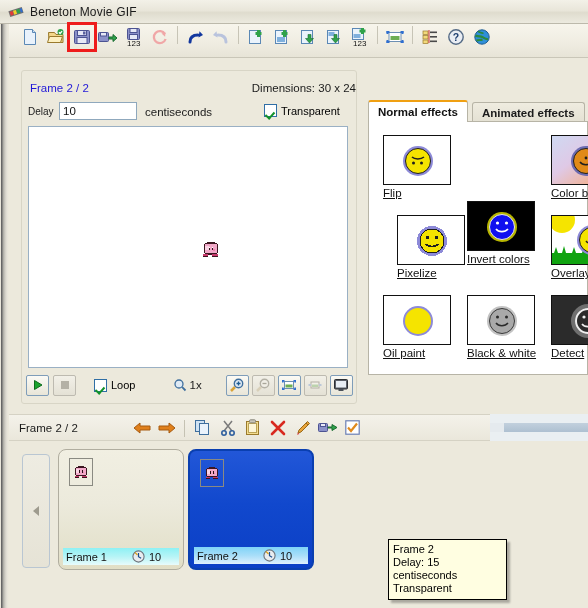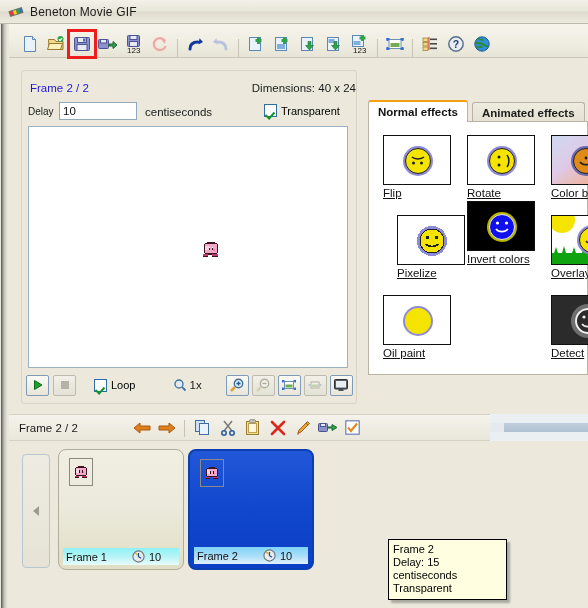--- a/index.html
+++ b/index.html
@@ -36,21 +36,21 @@
   }
   #titlebar .title-text {
     font-size: 12px; color: #1b1b1b; letter-spacing: .2px;
   }
 
   
   #toolbar {
     position: absolute; left: 9px; top: 24px; width: 579px; height: 34px;
     background: linear-gradient(to bottom,#f7f5ec 0%,#efece1 60%,#e7e4d7 100%);
     border-bottom: 1px solid #c9c6b8;
-    display: flex; align-items: flex-end; padding-left: 8px; gap: 0px;
+    display: flex; align-items: flex-start; padding-left: 8px; gap: 0px;
   }
   .tb-btn {
     width: 26px; height: 26px; display: flex; align-items: center; justify-content: center;
     position: relative; flex: none;
   }
   .tb-sep { width: 9px; height: 20px; flex: none; position: relative; }
   .tb-sep::after {
     content: ""; position: absolute; left: 4px; top: 2px; width: 1px; height: 18px;
     background: #c7c4b6;
   }
@@ -408,21 +408,21 @@
         <path d="M2.4 7.5c3 1.5 5 .5 7 1.5s3 2.5 5.6 2" fill="none" stroke="#2d8a3f" stroke-width="2.2"></path>
         <path d="M3.5 12.5c2-1 4 0 6-1" fill="none" stroke="#2d8a3f" stroke-width="2"></path>
         <path d="M5 3.5c2 .6 3 2 5.5 1.6" fill="none" stroke="#2d8a3f" stroke-width="1.8"></path>
       </svg>
     </div>
   </div>
 
   <div id="editor-group"></div>
 
   <div id="frame-label">Frame 2 / 2</div>
-  <div id="dimensions-label">Dimensions: 40 x 24</div>
+  <div id="dimensions-label">Dimensions: 30 x 24</div>
   <div id="delay-label">Delay</div>
   <input id="delay-input" value="10" style="">
   <div id="centiseconds-label">centiseconds</div>
 
   <div id="transparent-wrap">
     <span class="wincheck checked"></span>
     <span>Transparent</span>
   </div>
 
   <div id="canvas-box">
@@ -701,33 +701,20 @@
             <circle cx="34" cy="25" r="15" fill="#8d8ad8"></circle>
             <circle cx="34" cy="25" r="12.5" fill="#f5e400" stroke="#1f1f1f" stroke-width="1"></circle>
             <circle cx="29.5" cy="27" r="1.5" fill="#1f1f1f"></circle>
             <circle cx="37.5" cy="27" r="1.5" fill="#1f1f1f"></circle>
             <path d="M28 21c2.5 2.5 9 2.5 12 0" stroke="#1f1f1f" stroke-width="1.5" fill="none"></path>
           </svg>
         </div>
         <div class="eff-name">Flip</div>
       </div>
 
-      <div class="eff-cell" style="left:98px; top:13px;">
-        <div class="eff-thumb">
-          <svg width="68" height="50" viewBox="0 0 68 50">
-            <rect width="68" height="50" fill="#fff"></rect>
-            <circle cx="34" cy="25" r="15" fill="#8d8ad8"></circle>
-            <circle cx="34" cy="25" r="12.5" fill="#f5e400" stroke="#1f1f1f" stroke-width="1"></circle>
-            <circle cx="31" cy="21" r="1.5" fill="#1f1f1f"></circle>
-            <circle cx="31" cy="29" r="1.5" fill="#1f1f1f"></circle>
-            <path d="M39 19c2.5 3 2.5 9 0 12" stroke="#1f1f1f" stroke-width="1.5" fill="none"></path>
-          </svg>
-        </div>
-        <div class="eff-name">Rotate</div>
-      </div>
 
       <div class="eff-cell" style="left:182px; top:13px;">
         <div class="eff-thumb">
           <svg width="68" height="50" viewBox="0 0 68 50">
             <defs>
               <linearGradient id="cbg" x1="0" y1="0" x2="1" y2="1">
                 <stop offset="0%" stop-color="#cfd9f2"></stop>
                   <stop offset="40%" stop-color="#dfc9e6"></stop>
                 <stop offset="75%" stop-color="#f0b49a"></stop>
                   <stop offset="100%" stop-color="#f2c8b0"></stop>
@@ -791,20 +778,33 @@
         <div class="eff-thumb">
           <svg width="68" height="50" viewBox="0 0 68 50">
             <rect width="68" height="50" fill="#fff"></rect>
             <circle cx="34" cy="25" r="15" fill="#8d8ad8"></circle>
             <circle cx="34" cy="25" r="13" fill="#f5e400"></circle>
           </svg>
         </div>
         <div class="eff-name">Oil paint</div>
       </div>
 
+      <div class="eff-cell" style="left:98px; top:173px;">
+        <div class="eff-thumb">
+          <svg width="68" height="50" viewBox="0 0 68 50">
+            <rect width="68" height="50" fill="#fff"></rect>
+            <circle cx="34" cy="25" r="15" fill="#c3c3c3"></circle>
+            <circle cx="34" cy="25" r="12.5" fill="#a9a9a9" stroke="#3a3a3a" stroke-width="1"></circle>
+            <circle cx="29.5" cy="21" r="1.5" fill="#2a2a2a"></circle>
+            <circle cx="38.5" cy="21" r="1.5" fill="#2a2a2a"></circle>
+            <path d="M28 27c2.5 3.5 9 3.5 12 0" stroke="#2a2a2a" stroke-width="1.5" fill="none"></path>
+          </svg>
+        </div>
+        <div class="eff-name">Black &amp; white</div>
+      </div>
 
       <div class="eff-cell" style="left:182px; top:173px;">
         <div class="eff-thumb">
           <svg width="68" height="50" viewBox="0 0 68 50">
             <rect width="68" height="50" fill="#2b2b2b"></rect>
             <circle cx="36" cy="25" r="15" fill="none" stroke="#6f6f6f" stroke-width="4"></circle>
             <circle cx="36" cy="25" r="12" fill="none" stroke="#efefef" stroke-width="2"></circle>
             <circle cx="32" cy="21" r="1.6" fill="#efefef"></circle>
             <circle cx="41" cy="21" r="1.6" fill="#efefef"></circle>
             <path d="M30 28c2.5 3.5 9 3.5 12 0" stroke="#efefef" stroke-width="1.6" fill="none"></path>

